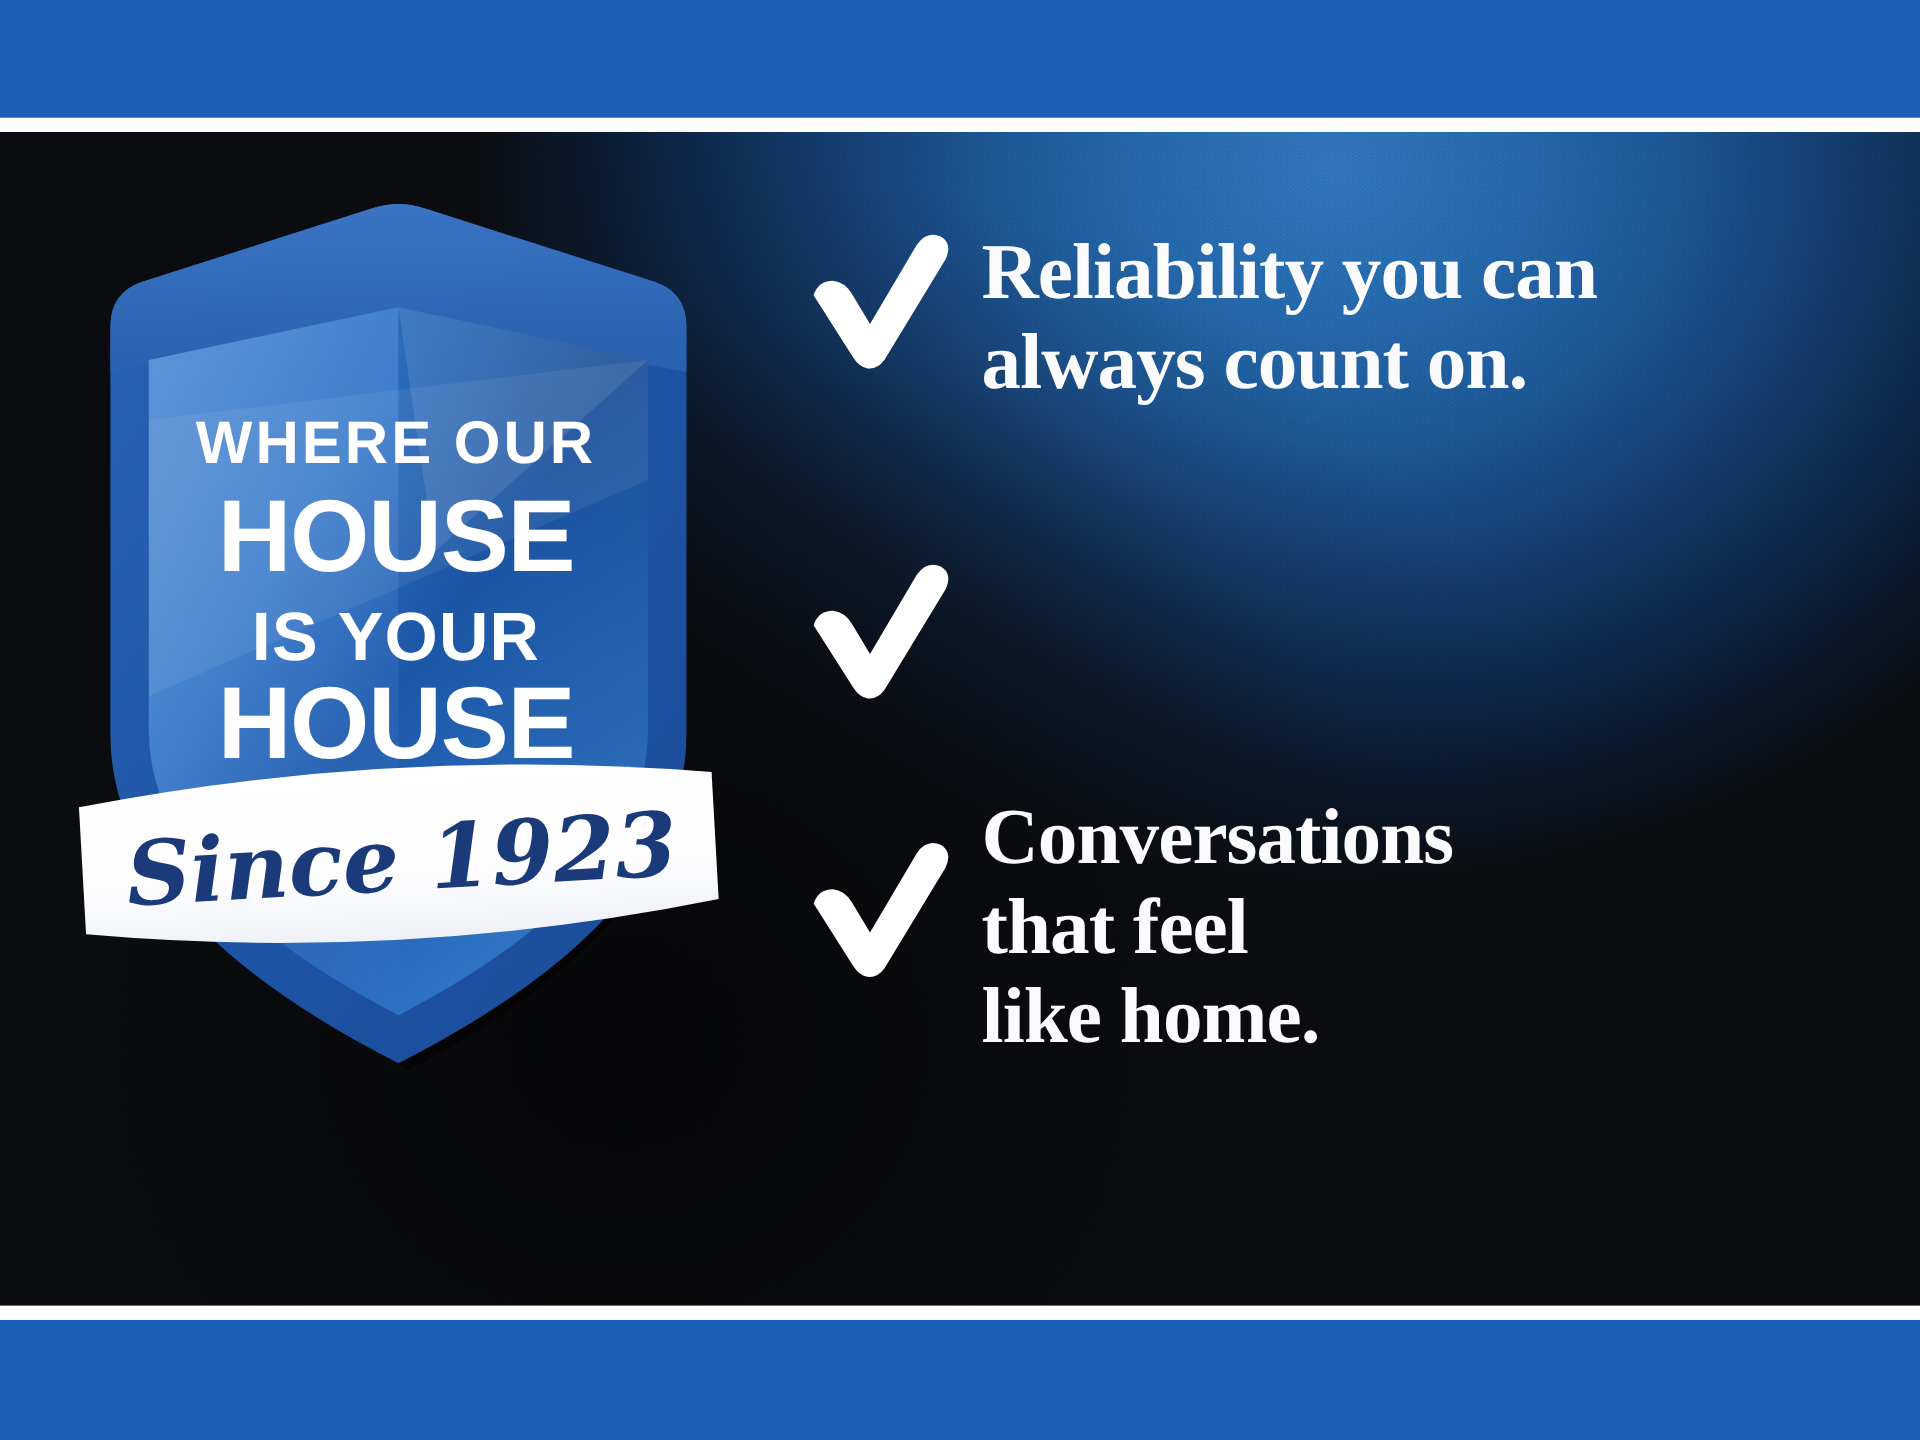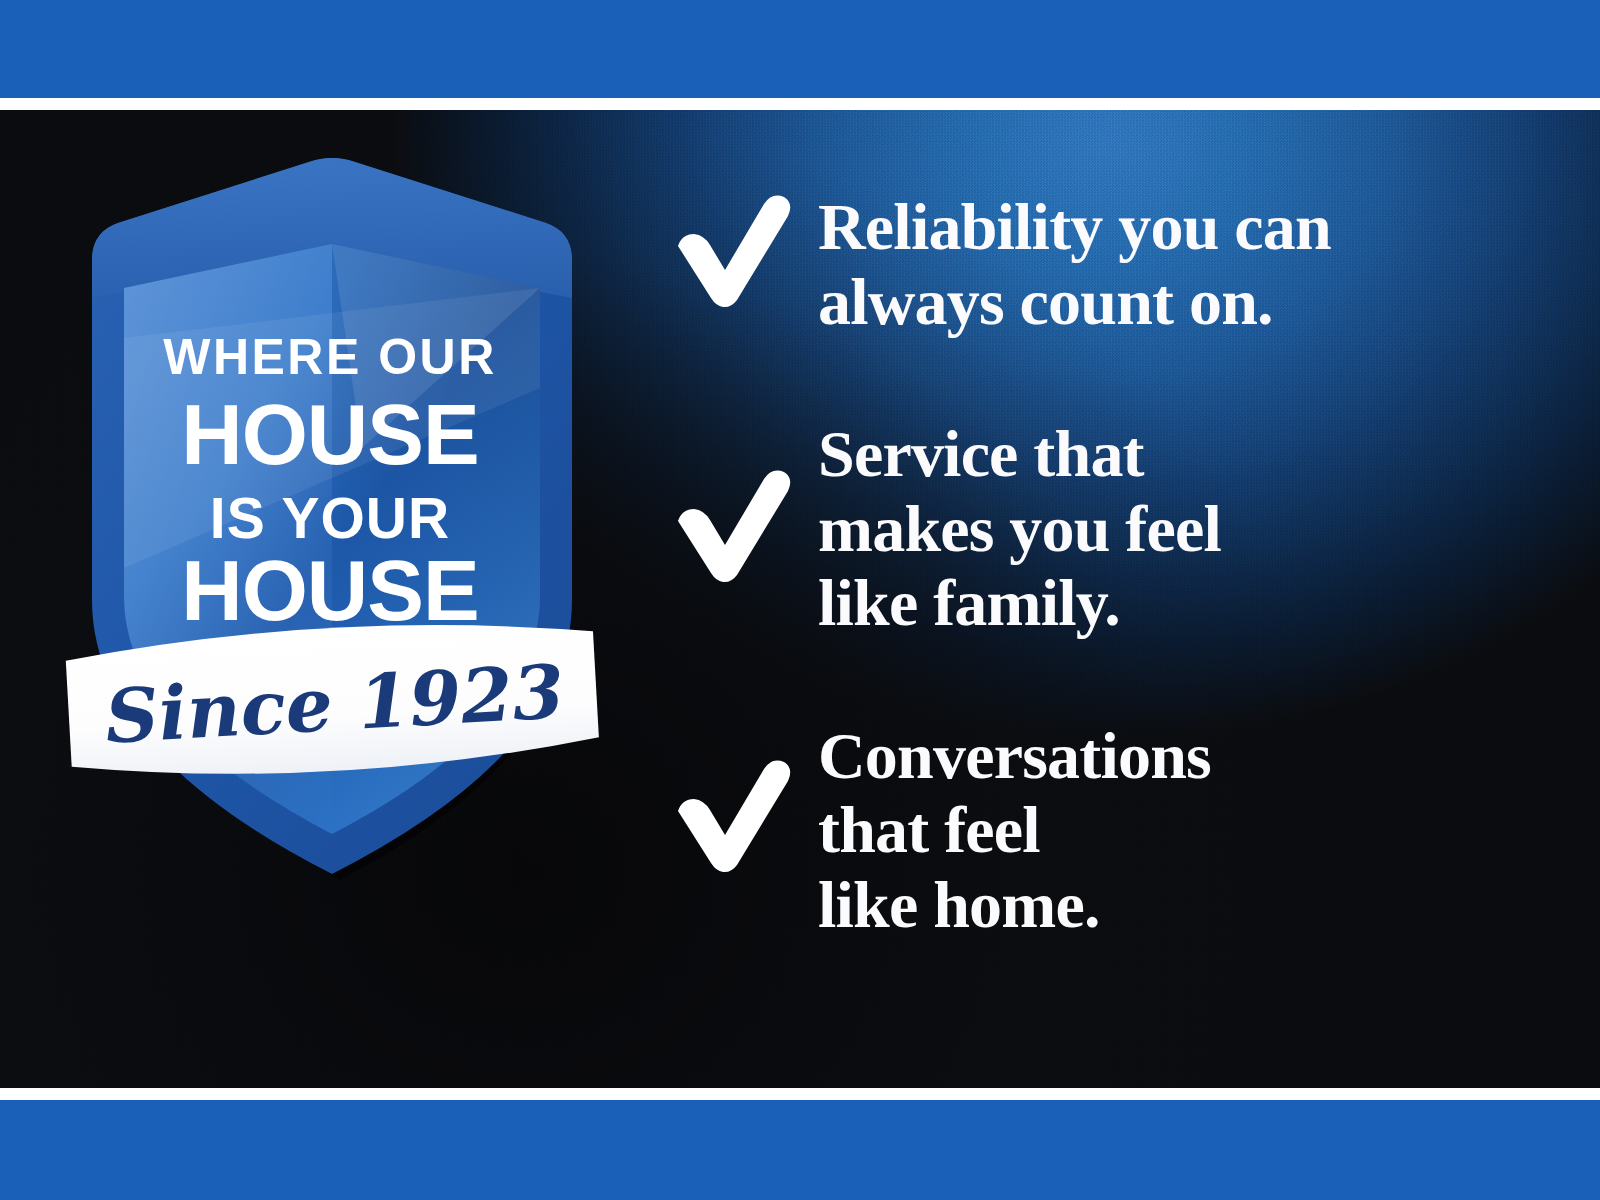--- a/index.html
+++ b/index.html
@@ -80,21 +80,21 @@
     background-image:
       repeating-linear-gradient(27deg, rgba(255,255,255,.10) 0 1px, rgba(0,0,0,.10) 1px 2px),
       repeating-linear-gradient(-63deg, rgba(255,255,255,.08) 0 1px, rgba(0,0,0,.08) 1px 2px);
     background-size: 5px 5px, 7px 7px;
   }
 
   
   .badge {
     position: absolute;
     left: 62px;
-    top: 148px;
+    top: 160px;
     width: 540px;
     height: 770px;
   }
   .badge svg { display: block; width: 100%; height: 100%; overflow: visible; }
 
   .bt { fill: #ffffff; font-family: "Liberation Sans", sans-serif; font-weight: bold;
         text-anchor: middle; letter-spacing: 0.5px; }
   .bt-small  { font-size: 50px;  letter-spacing: 2.5px; }
   .bt-big    { font-size: 85px;  letter-spacing: -1px; }
   .bt-mid    { font-size: 57px;  letter-spacing: 1px; }
@@ -234,23 +234,20 @@
     </div>
 
     <div class="bullet b2">
       <span class="check">
         <svg viewBox="0 0 128 118" xmlns="http://www.w3.org/2000/svg">
           <path d="M 10 56 Q 14 44 26 44 Q 36 45 42 55 L 57 80
                    L 96 14 Q 104 2 116 7 Q 126 13 120 26
                    L 69 110 Q 63 118 55 117 Q 48 116 43 108 Z" fill="#ffffff"></path>
         </svg>
       </span>
-      <div class="btext">Service that
-makes you feel
-like family.</div>
     </div>
 
     <div class="bullet b3">
       <span class="check">
         <svg viewBox="0 0 128 118" xmlns="http://www.w3.org/2000/svg">
           <path d="M 10 56 Q 14 44 26 44 Q 36 45 42 55 L 57 80
                    L 96 14 Q 104 2 116 7 Q 126 13 120 26
                    L 69 110 Q 63 118 55 117 Q 48 116 43 108 Z" fill="#ffffff"></path>
         </svg>
       </span>

